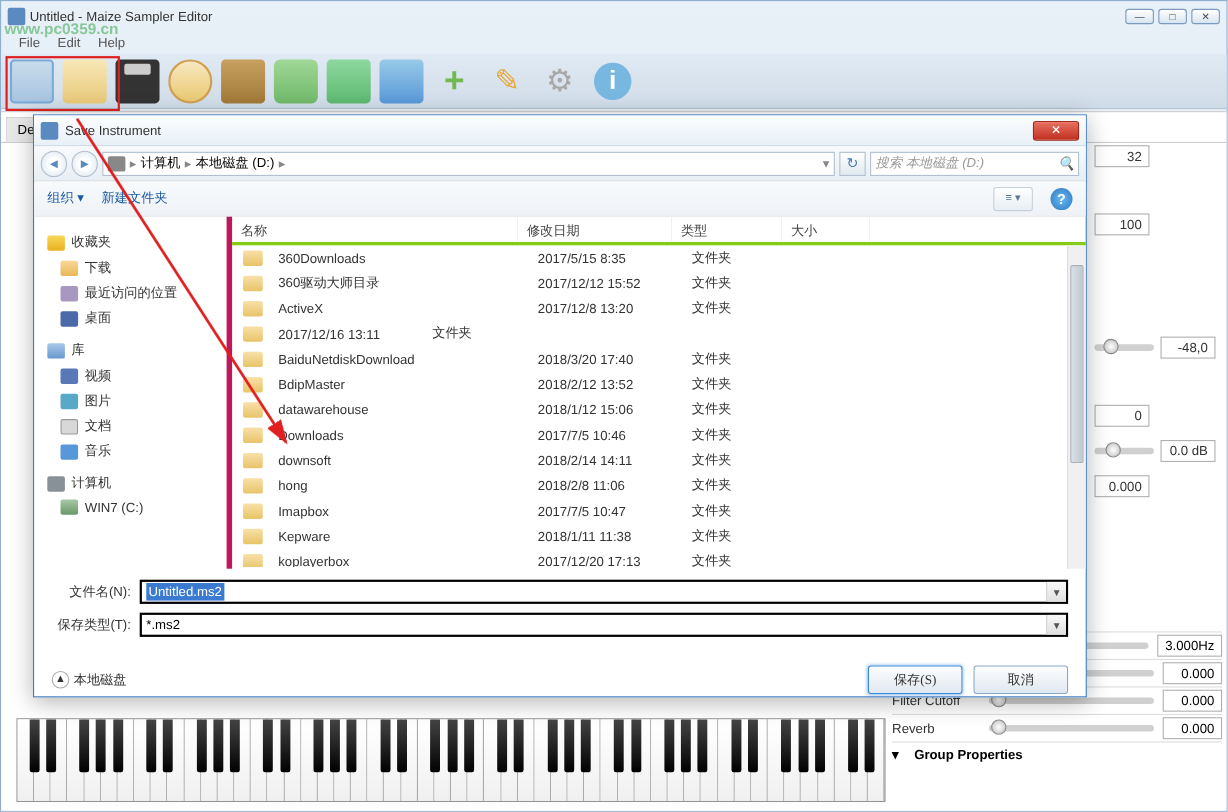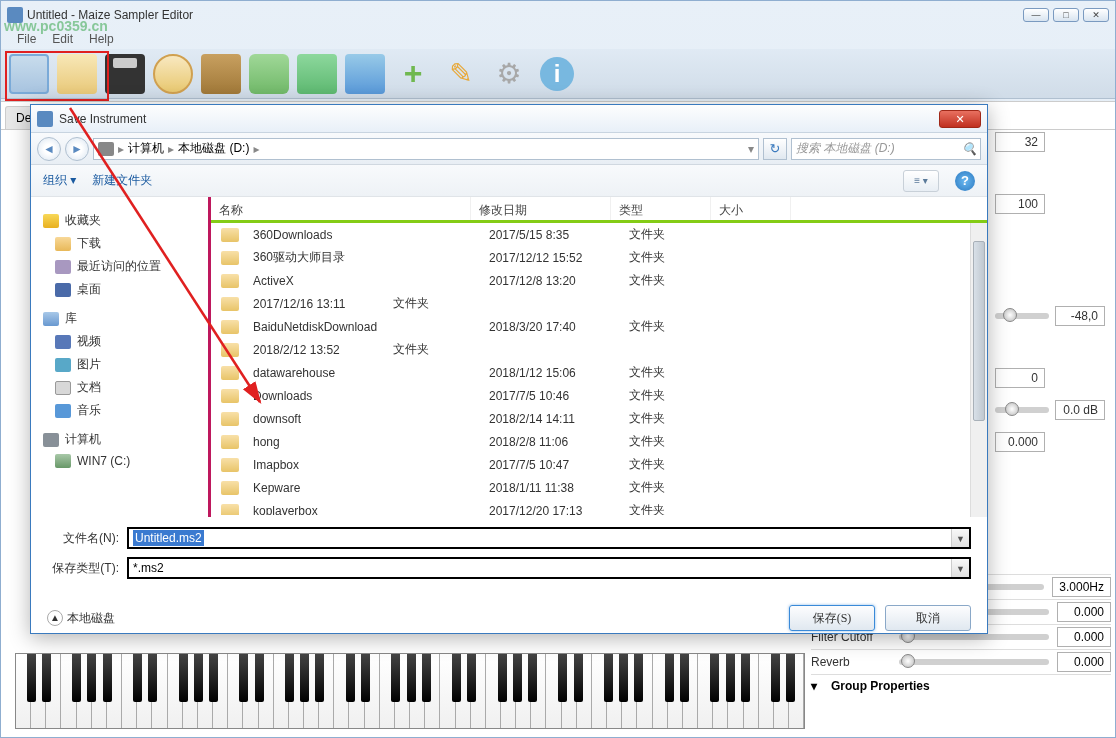--- a/index.html
+++ b/index.html
@@ -73,21 +73,21 @@
 .nav-search { width: 190px; height: 22px; border: 1px solid #b0c0d0; background: #fff; display: flex; align-items: center; padding: 0 4px; font-size: 12px; color: #999; font-style: italic; }
 .nav-search .sicon { width: 14px; height: 14px; margin-left: auto; color: #5a9ad0; }
 
 .dlg-toolbar { height: 32px; background: linear-gradient(#f8fafc,#eef2f6); border-bottom: 1px solid #e0e4e8; display: flex; align-items: center; padding: 0 12px; gap: 16px; font-size: 12px; }
 .dlg-toolbar .org { color: #1a5aa0; }
 .dlg-toolbar .spacer { flex: 1; }
 .view-btn { width: 36px; height: 22px; border: 1px solid #c8d0d8; background: linear-gradient(#fff,#e8eef4); border-radius: 3px; font-size: 10px; text-align: center; line-height: 20px; color: #5a7a9a; }
 .help-btn { width: 20px; height: 20px; border-radius: 50%; background: radial-gradient(#6ab8f0,#2a78c0); color: #fff; font-size: 13px; text-align: center; line-height: 20px; font-weight: bold; }
 
 .dlg-body { display: flex; height: 320px; }
-.sidebar { width: 180px; border-right: 3px solid #be185d; padding: 6px 4px; font-size: 12px; overflow: hidden; }
+.sidebar { width: 180px; border-right: 5px solid #be185d; padding: 6px 4px; font-size: 12px; overflow: hidden; }
 .sb-item { display: flex; align-items: center; gap: 6px; padding: 3px 6px 3px 20px; color: #333; }
 .sb-group { font-weight: normal; padding-left: 8px; margin-top: 6px; }
 .sb-icon { width: 16px; height: 14px; border-radius: 2px; display: inline-block; }
 .sb-star { background: linear-gradient(#f8d858,#e8b020); }
 .sb-folder { background: linear-gradient(#f8d898,#e8b858); }
 .sb-desktop { background: #4a6aa8; }
 .sb-recent { background: #a898c0; }
 .sb-lib { background: linear-gradient(#a8c8e8,#6898d0); }
 .sb-video { background: #5878b8; }
 .sb-pic { background: #58a8c8; }
@@ -441,20 +441,21 @@
             <span class="c col-type">文件夹</span>
           </div>
           <div class="fl-row">
             <span class="fi"></span>
             <span class="c col-name" style="width:236px">BaiduNetdiskDownload</span>
             <span class="c col-date">2018/3/20 17:40</span>
             <span class="c col-type">文件夹</span>
           </div>
           <div class="fl-row">
             <span class="fi"></span>
+            <span class="c col-name" style="width:236px">BdipMaster</span>
             <span class="c col-date">2018/2/12 13:52</span>
             <span class="c col-type">文件夹</span>
           </div>
           <div class="fl-row">
             <span class="fi"></span>
             <span class="c col-name" style="width:236px">datawarehouse</span>
             <span class="c col-date">2018/1/12 15:06</span>
             <span class="c col-type">文件夹</span>
           </div>
           <div class="fl-row">

